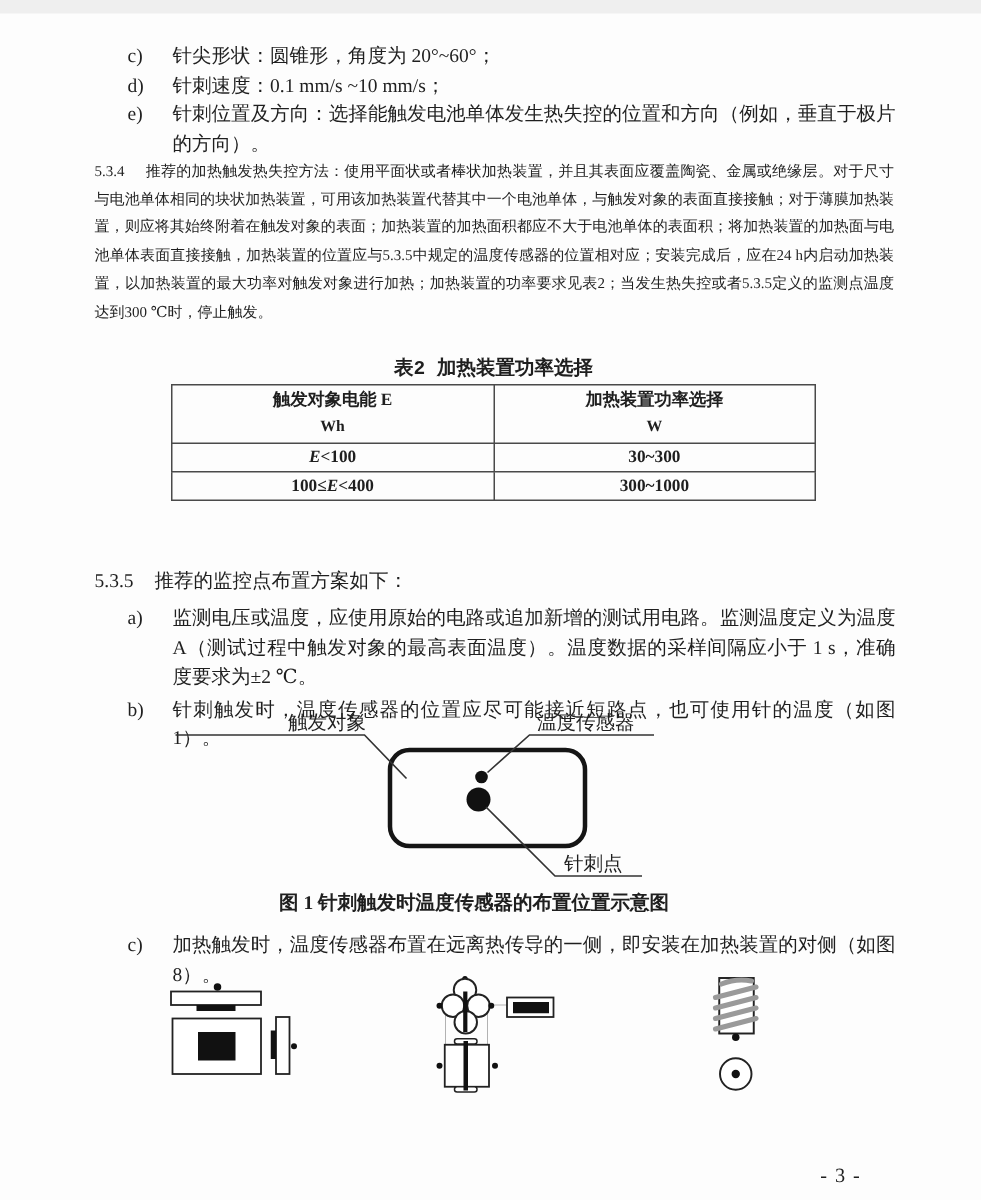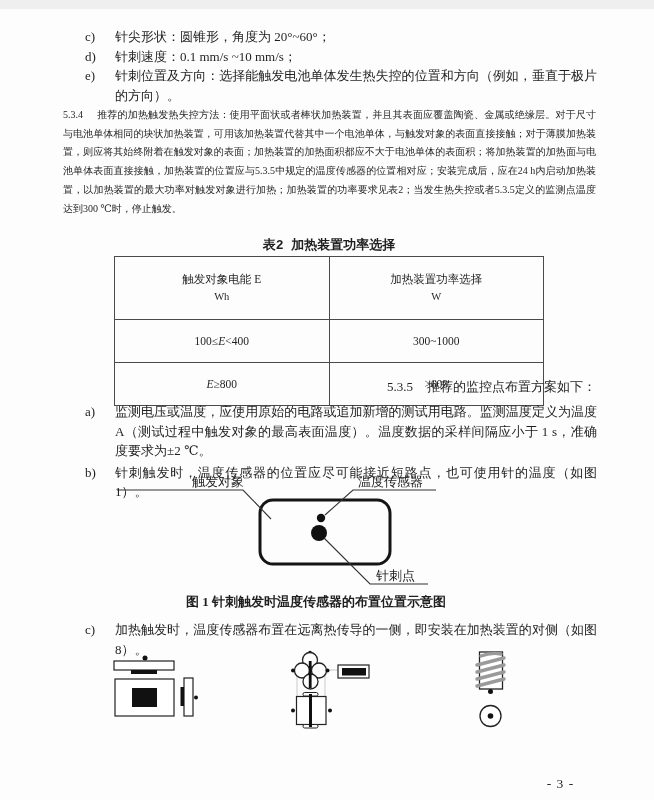--- a/index.html
+++ b/index.html
@@ -15,21 +15,21 @@
   .li{display:flex;}
   .li .m{flex:0 0 30px;}
   .li .t{flex:1;text-align:justify;}
   .para{text-align:justify;}
   .secnum{padding-right:14px;}
   .center{text-align:center;}
   .bold{font-weight:bold;}
   table.t2{border-collapse:collapse;width:430px;table-layout:fixed;}
   table.t2 th,table.t2 td{
     border:1px solid #4a4a4a;text-align:center;vertical-align:middle;
-    font-weight:normal;padding:12px;
+    font-weight:bold;padding:0;
   }
   table.t2 th{height:38px;font-size:11.5px;line-height:14px;}
   table.t2 th .unit{font-size:10.5px;margin-top:4px;}
   table.t2 td{height:18px;font-size:11.5px;}
   .var{font-style:italic;}
   svg text{font-family:"Liberation Serif","DejaVu Serif",serif;font-size:13px;fill:#1f1f1f;}
   .pagenum{font-size:13.5px;letter-spacing:1px;}
 </style>
 </head>
 <body>
@@ -66,31 +66,31 @@
           <div class="unit">Wh</div>
         </th>
         <th>
           <div>加热装置功率选择</div>
           <div class="unit">W</div>
         </th>
       </tr>
     </thead>
     <tbody>
       <tr>
+        <td><span></span><span class="var">E</span><span>&lt;100</span></td>
+        <td>30~300</td>
+      </tr>
+      <tr>
         <td><span>100≤</span><span class="var">E</span><span>&lt;400</span></td>
         <td>300~1000</td>
-      </tr>
-      <tr>
-        <td><span></span><span class="var">E</span><span>≥800</span></td>
-        <td>&gt;600</td>
       </tr>
     </tbody>
   </table>
 
-  <div class="abs body-text" style="top:377px;left:63px;width:533px;text-align:right;">
+  <div class="abs body-text" style="top:377px;left:63px;width:533px;">
     <span class="secnum">5.3.5</span><span>推荐的监控点布置方案如下：</span>
   </div>
 
   <div class="abs body-text" style="top:402px;left:85px;width:512px;">
     <div class="li">
       <span class="m">a)</span>
       <span class="t">监测电压或温度，应使用原始的电路或追加新增的测试用电路。监测温度定义为温度A（测试过程中触发对象的最高表面温度）。温度数据的采样间隔应小于 1 s，准确度要求为±2 ℃。</span>
     </div>
     <div class="li" style="margin-top:2px;">
       <span class="m">b)</span>

